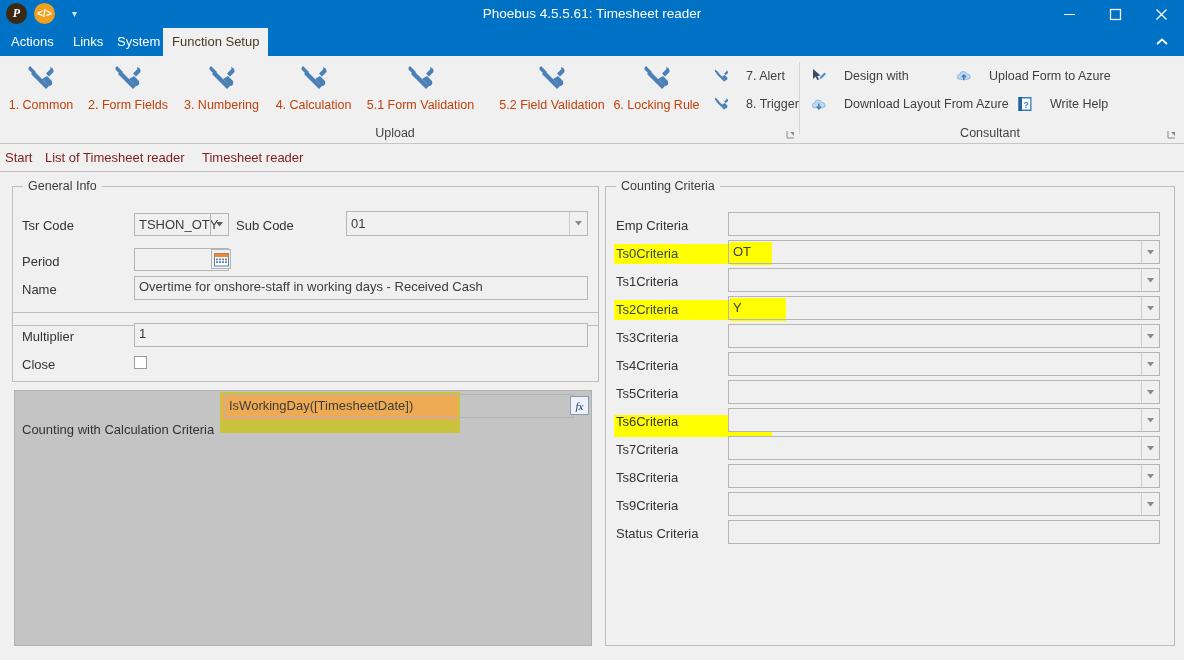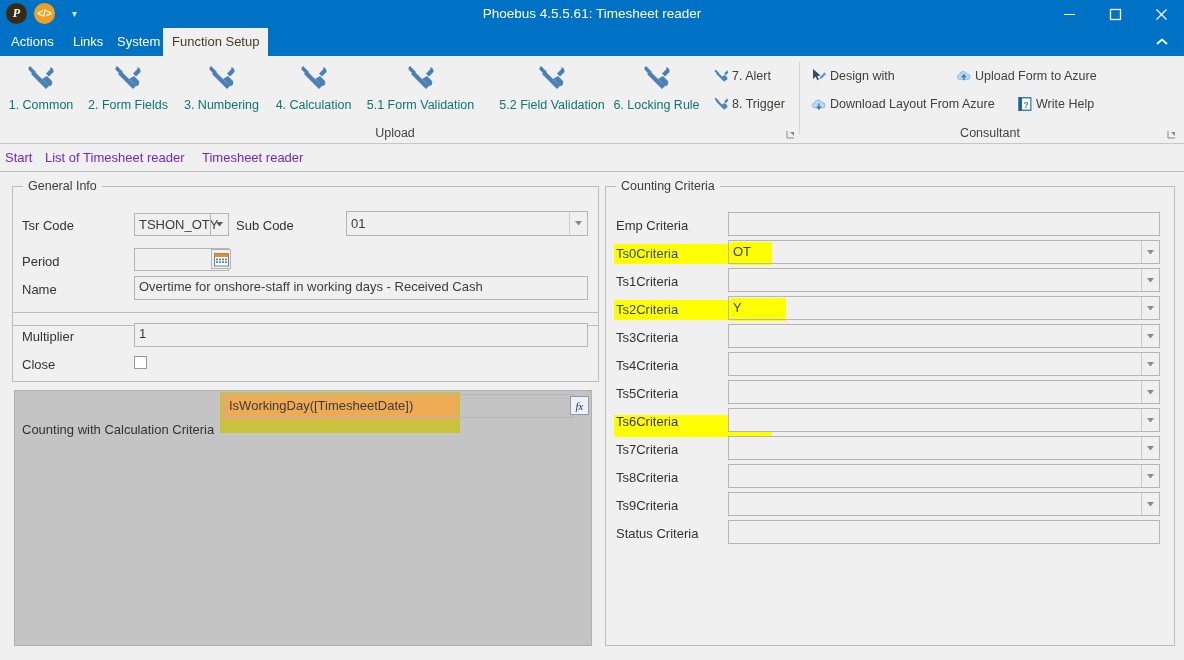--- a/index.html
+++ b/index.html
@@ -52,40 +52,40 @@
 
   
   #ribbon {
     position: absolute; left: 0; top: 56px; width: 1184px; height: 88px;
     background: #f0f0f0; border-bottom: 1px solid #c6c6c6;
   }
   .big-btn {
     position: absolute; top: 4px; text-align: center;
   }
   .big-btn .ico { height: 38px; display:flex; align-items:center; justify-content:center; }
-  .big-btn .lbl { font-size: 12.5px; color: #0f766e; white-space: nowrap; }
+  .big-btn .lbl { font-size: 12.5px; color: #c2410c; white-space: nowrap; }
 
   .small-btn {
-    position: absolute; display: flex; align-items: center; gap: 2px;
+    position: absolute; display: flex; align-items: center; gap: 16px;
     font-size: 12.5px; color: #40403f; white-space: nowrap; height: 22px;
   }
   .small-btn .ico { width: 18px; height: 18px; display: flex; align-items: center; justify-content: center; }
 
   .group-label {
     position: absolute; bottom: 3px; font-size: 12.5px; color: #444; text-align: center;
   }
   .grp-sep { position: absolute; top: 6px; width: 1px; height: 72px; background: #d5d5d5; }
   .dlg-launcher { position: absolute; bottom: 4px; width: 12px; height: 12px; }
 
   
   #doctabs {
     position: absolute; left: 0; top: 145px; width: 1184px; height: 27px;
     background: #f0f0f0;
   }
-  .doctab { position: absolute; top: 0; height: 39px; line-height: 26px; font-size: 13px; color: #6d28d9; }
+  .doctab { position: absolute; top: 0; height: 39px; line-height: 26px; font-size: 13px; color: #7f1d1d; }
   #doctab-underline { position: absolute; left: 0; top: 171px; width: 1184px; height: 1px; background: #bdbdbd; }
   #doctab-caret { position: absolute; top: 168px; width: 22px; height: 9px; }
 
   
   #content { position: absolute; left: 0; top: 172px; width: 1184px; height: 488px; background: #f0f0f0; }
 
   .groupbox { position: absolute; border: 1px solid #bdbdbd; background: transparent; }
   .groupbox > .gb-title {
     position: absolute; top: -8px; left: 10px; background: #f0f0f0; padding: 0 5px;
     font-size: 12.5px; color: #3d3d3d;

